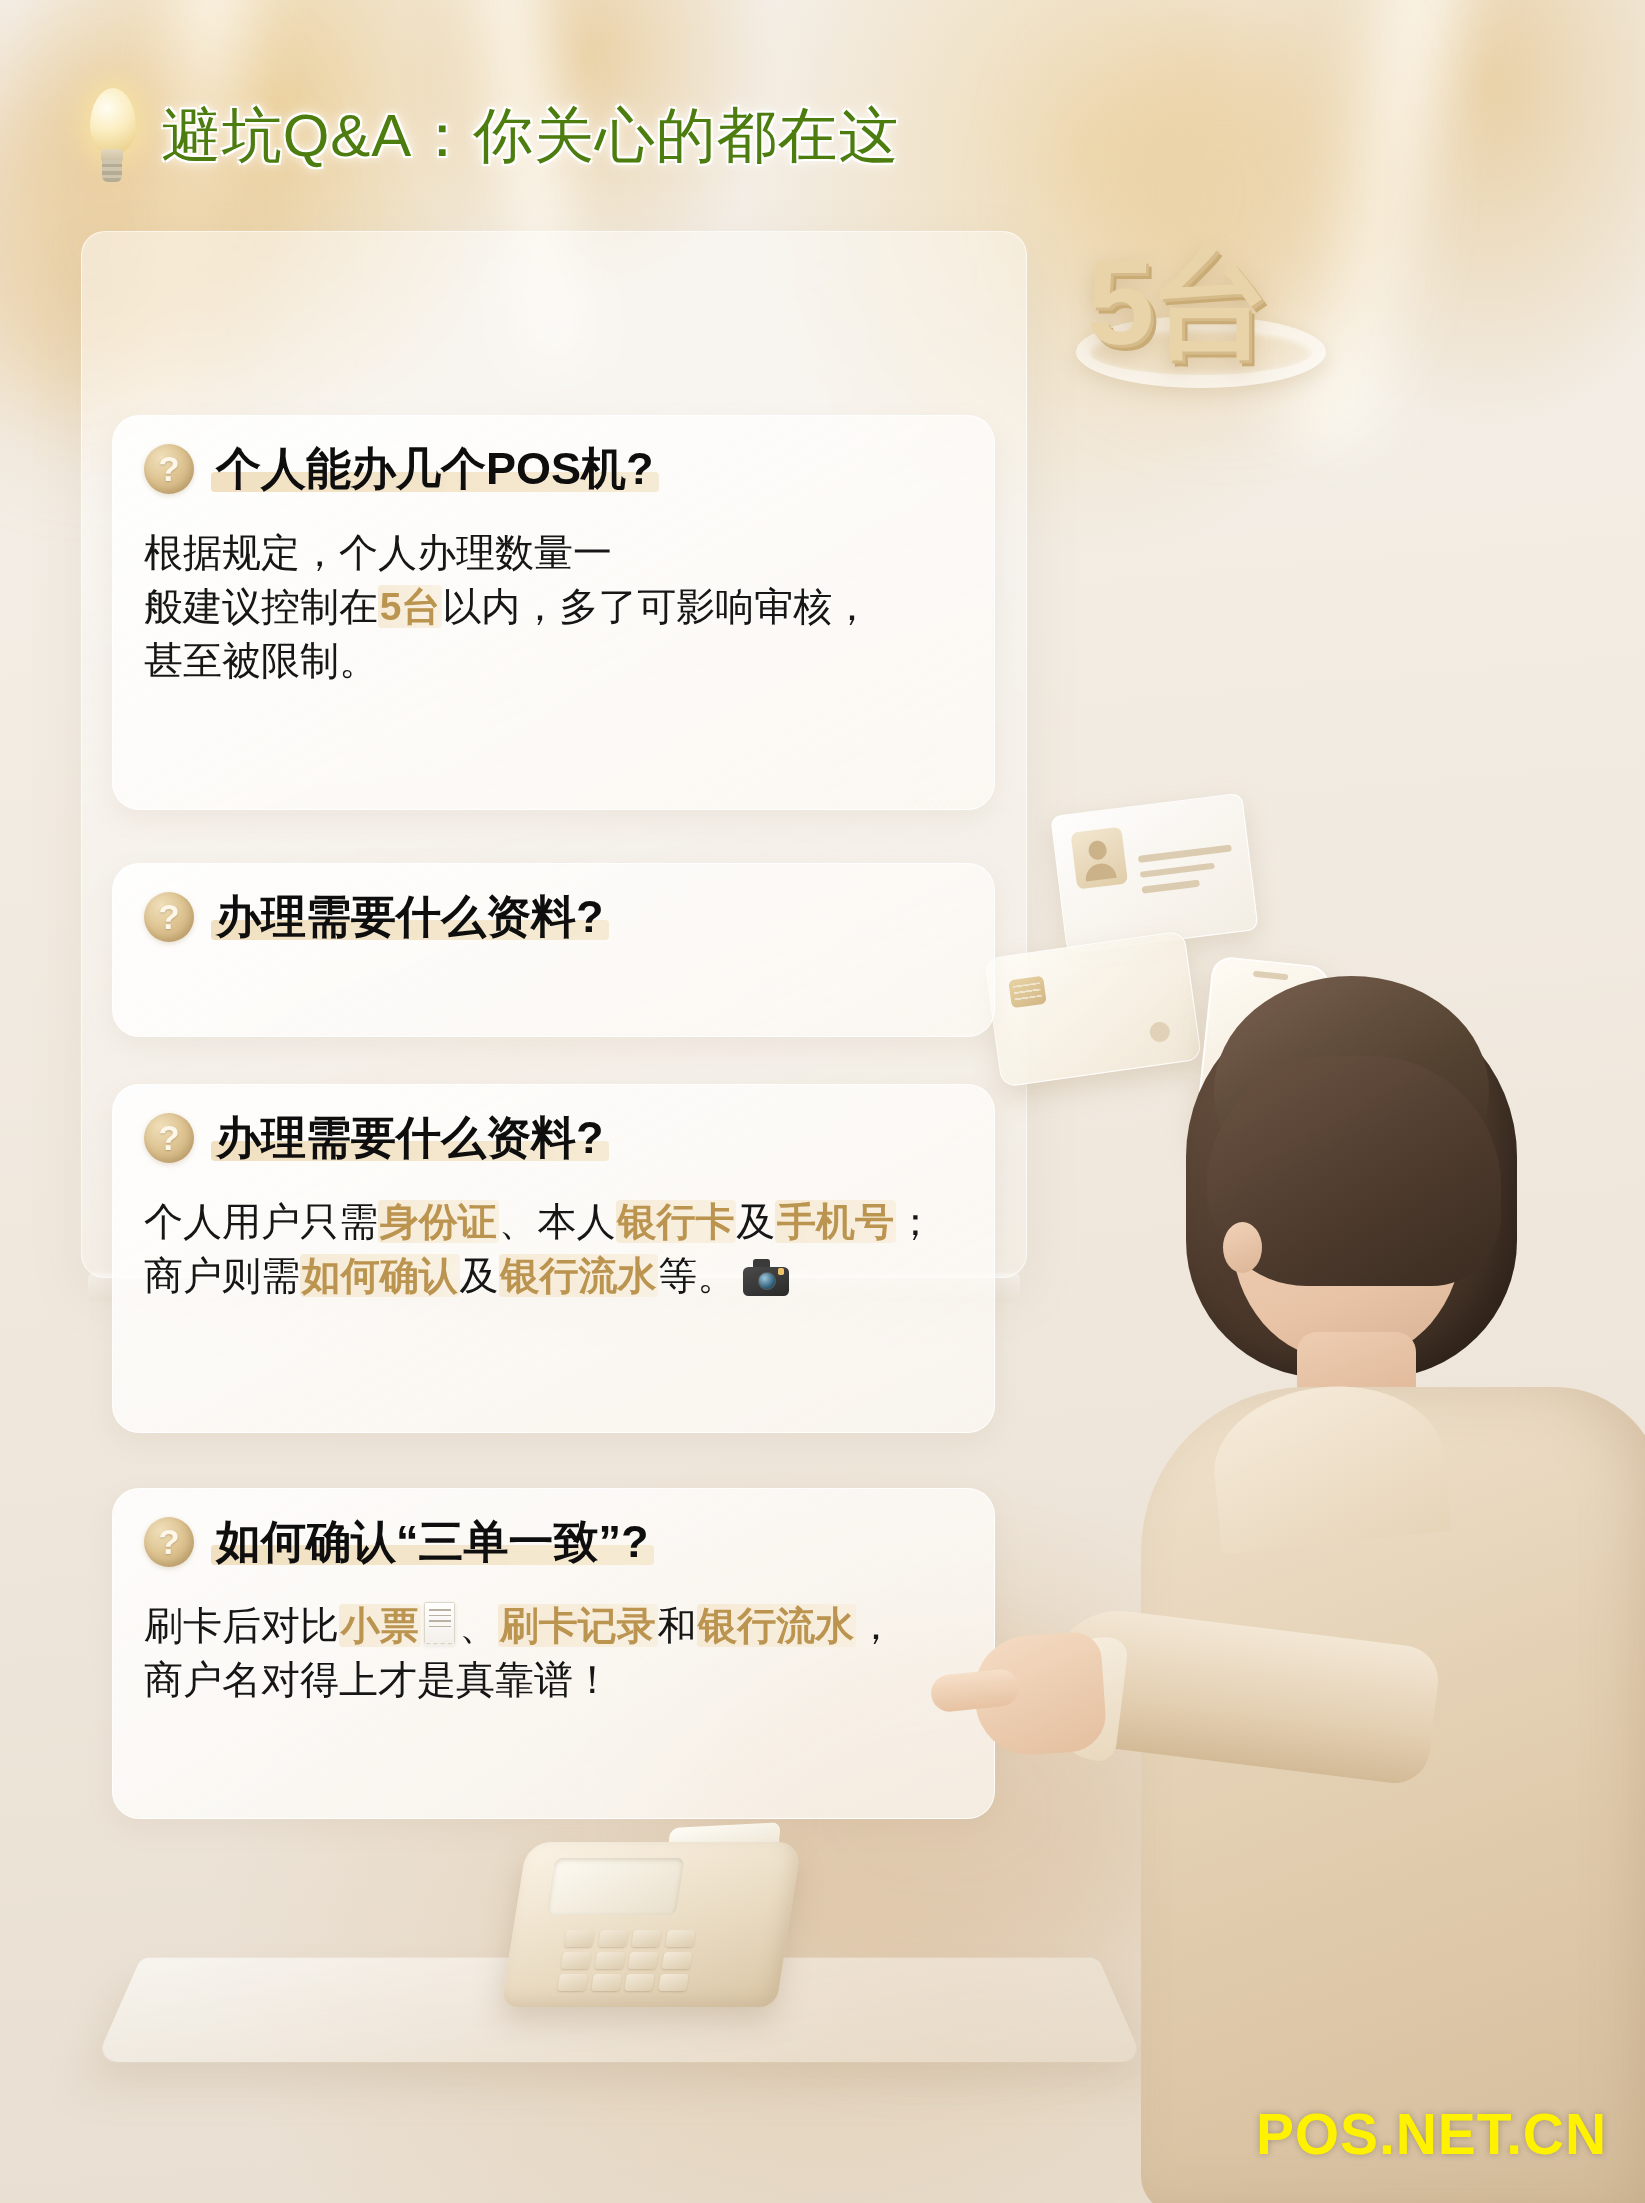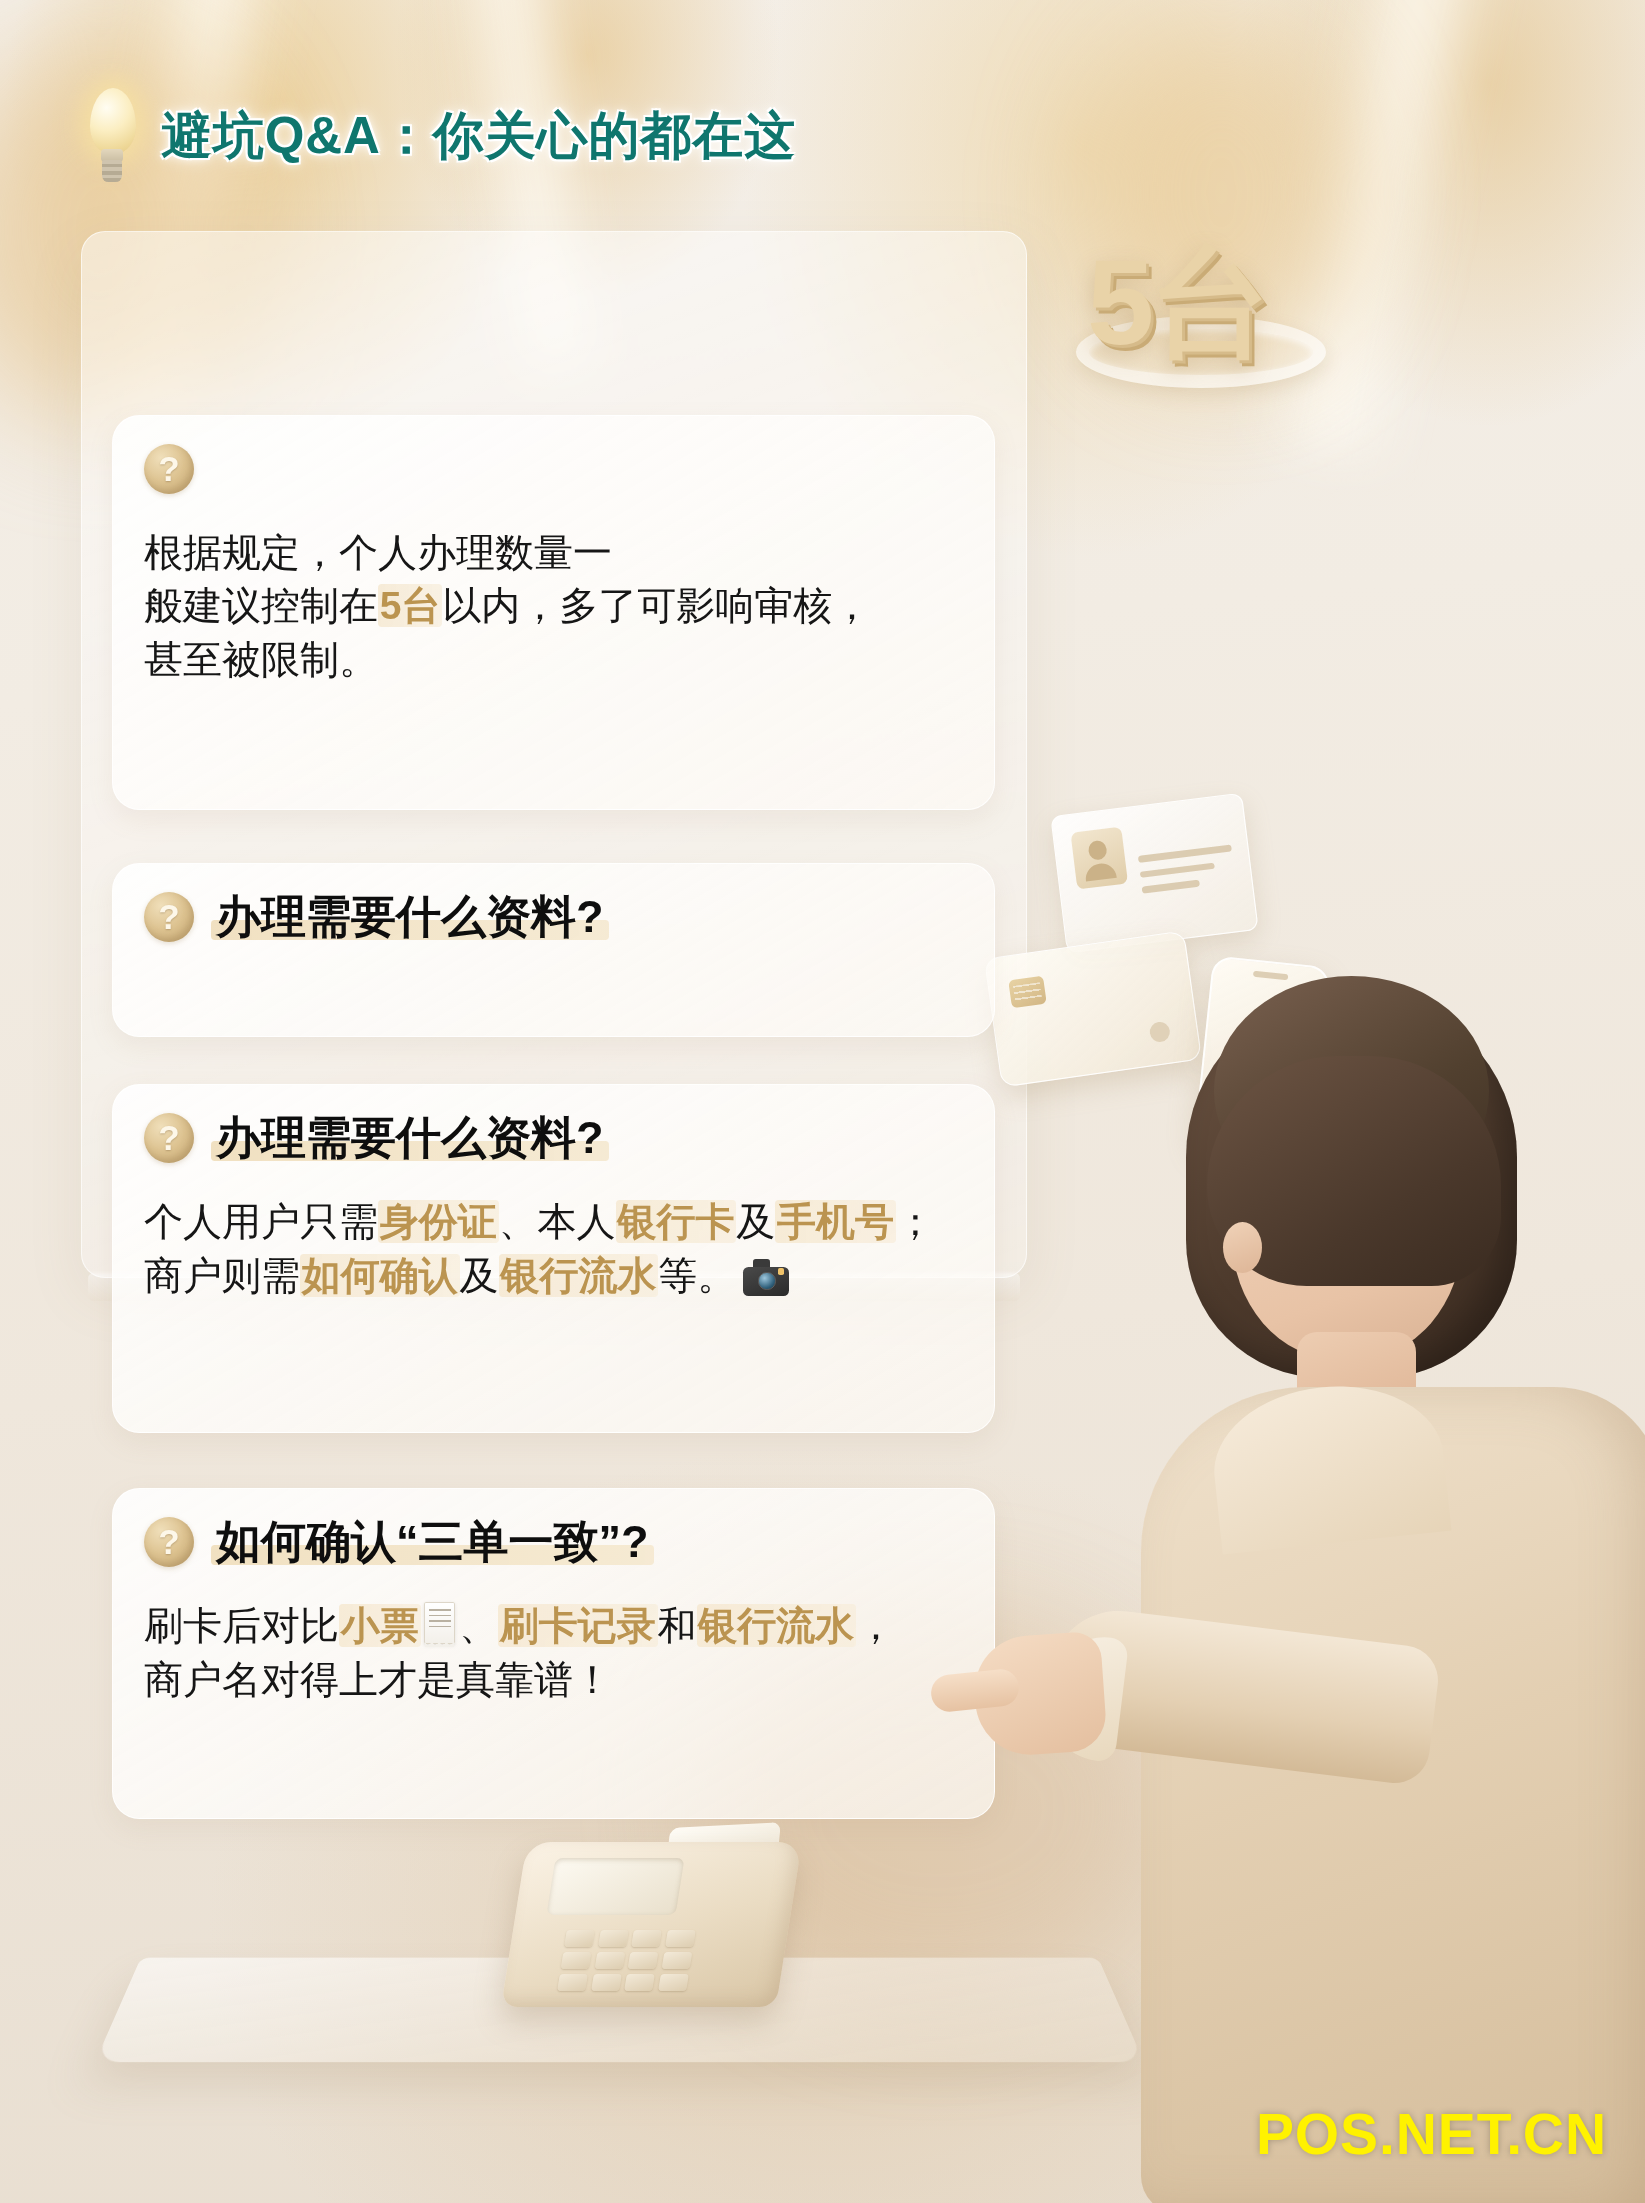--- a/index.html
+++ b/index.html
@@ -49,21 +49,21 @@
     position:absolute; left:17.4px; top:61px; width:22px; height:13px;
     background:linear-gradient(180deg,#e3d7bd,#c9bda2);
     border-radius:3.7px;
   }
   .bulb-base {
     position:absolute; left:18.4px; top:72px; width:20px; height:22px;
     background:repeating-linear-gradient(180deg,#cfc4ae 0 3.7px,#b6ab94 3.7px 7.3px);
     border-radius:2.8px 2.8px 6.4px 6.4px;
   }
   .page-title {
-    font-size:51px; font-weight:bold; color:#0f766e; letter-spacing:0.9px;
+    font-size:60px; font-weight:normal; color:#4d7c0f; letter-spacing:0.9px;
     white-space:nowrap;
     text-shadow:
       0 0 3.7px #fff, 0 0 8.3px #fff, 1.8px 1.8px 0 #fff, -1.8px 1.8px 0 #fff,
       1.8px -1.8px 0 #fff, -1.8px -1.8px 0 #fff, 0 0 16.5px rgba(255,255,255,.9);
   }
 
   
   .glass-panel {
     position:absolute; left:81px; top:231px; width:946px; height:1047px;
     background:linear-gradient(160deg, rgba(255,255,255,.48), rgba(255,255,255,.22));
@@ -420,20 +420,24 @@
 
 <div class="prop" id="prop-phone">
   <div class="phone"></div>
 </div>
 
 <div class="card" id="card1">
   <div class="card-inner">
     <div class="q-row">
       <div class="q-badge">
         <span>?</span>
+      </div>
+      <div class="q-text">
+        <div class="q-hl"></div>
+        <span>个人能办几个POS机?</span>
       </div>
     </div>
     <div class="a-text">
       根据规定，个人办理数量一<br>
       般建议控制在<span class="hl">5台</span>以内，多了可影响审核，<br>
       甚至被限制。
     </div>
   </div>
 </div>
 

